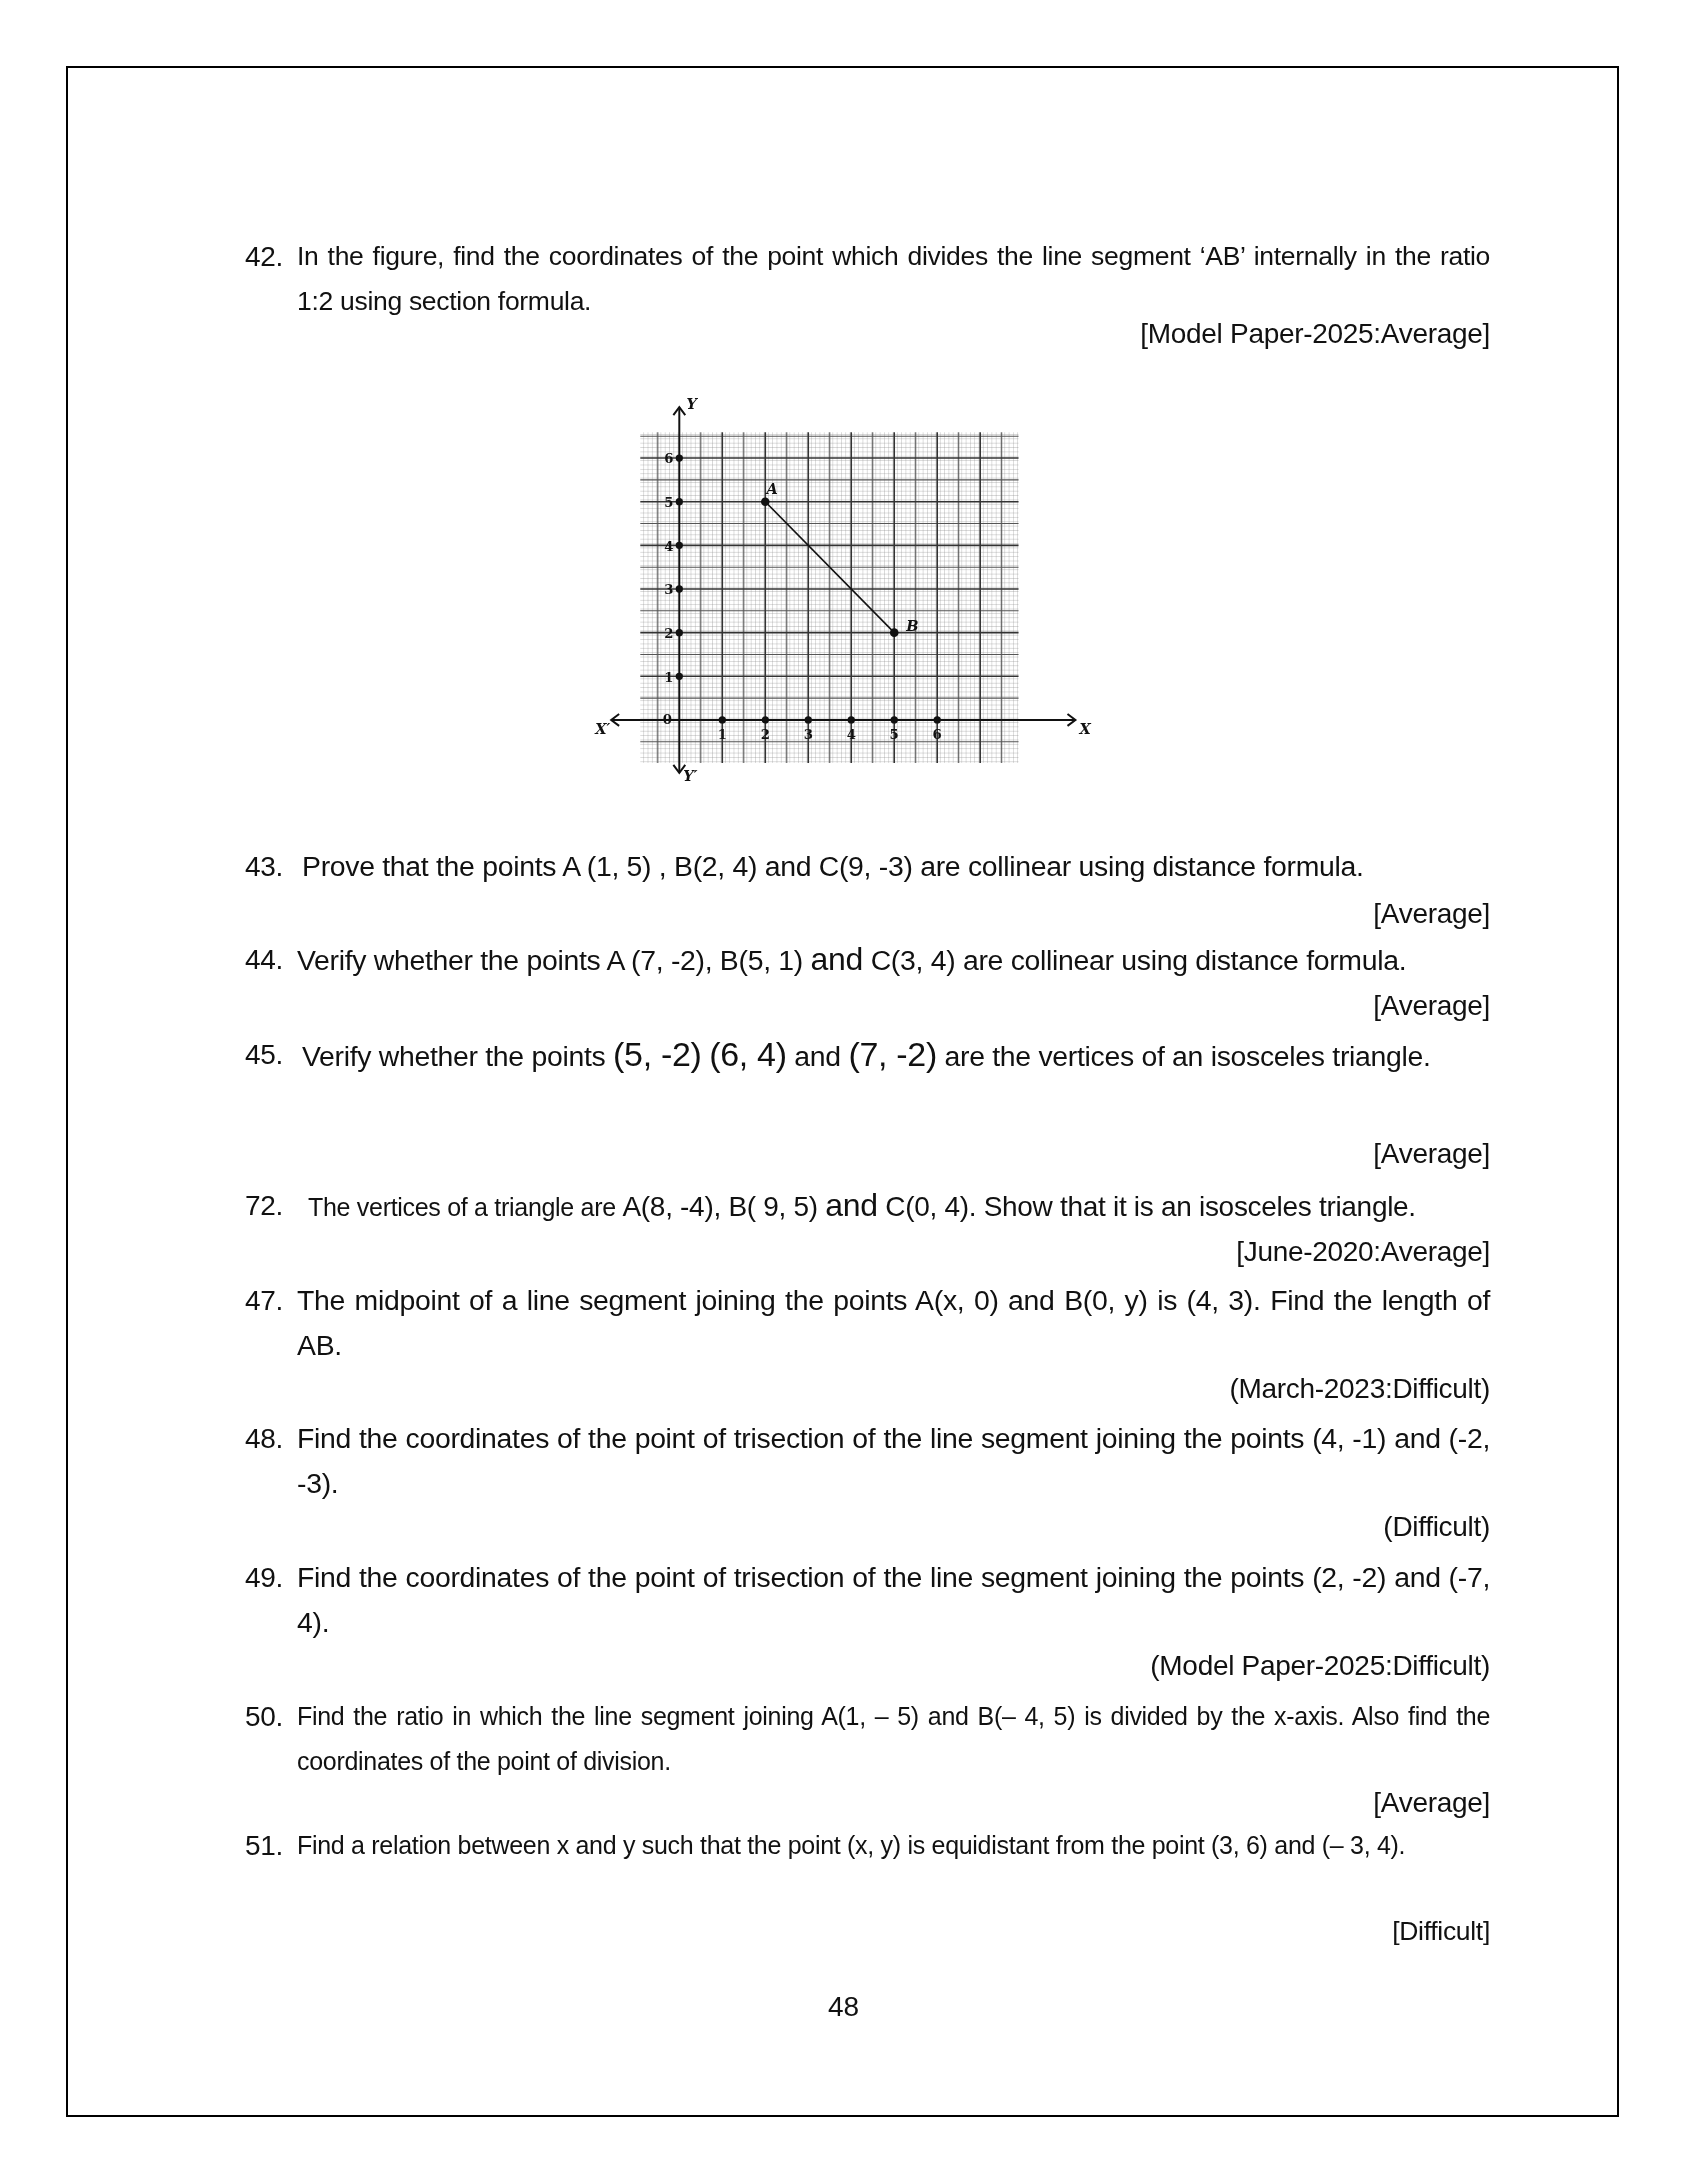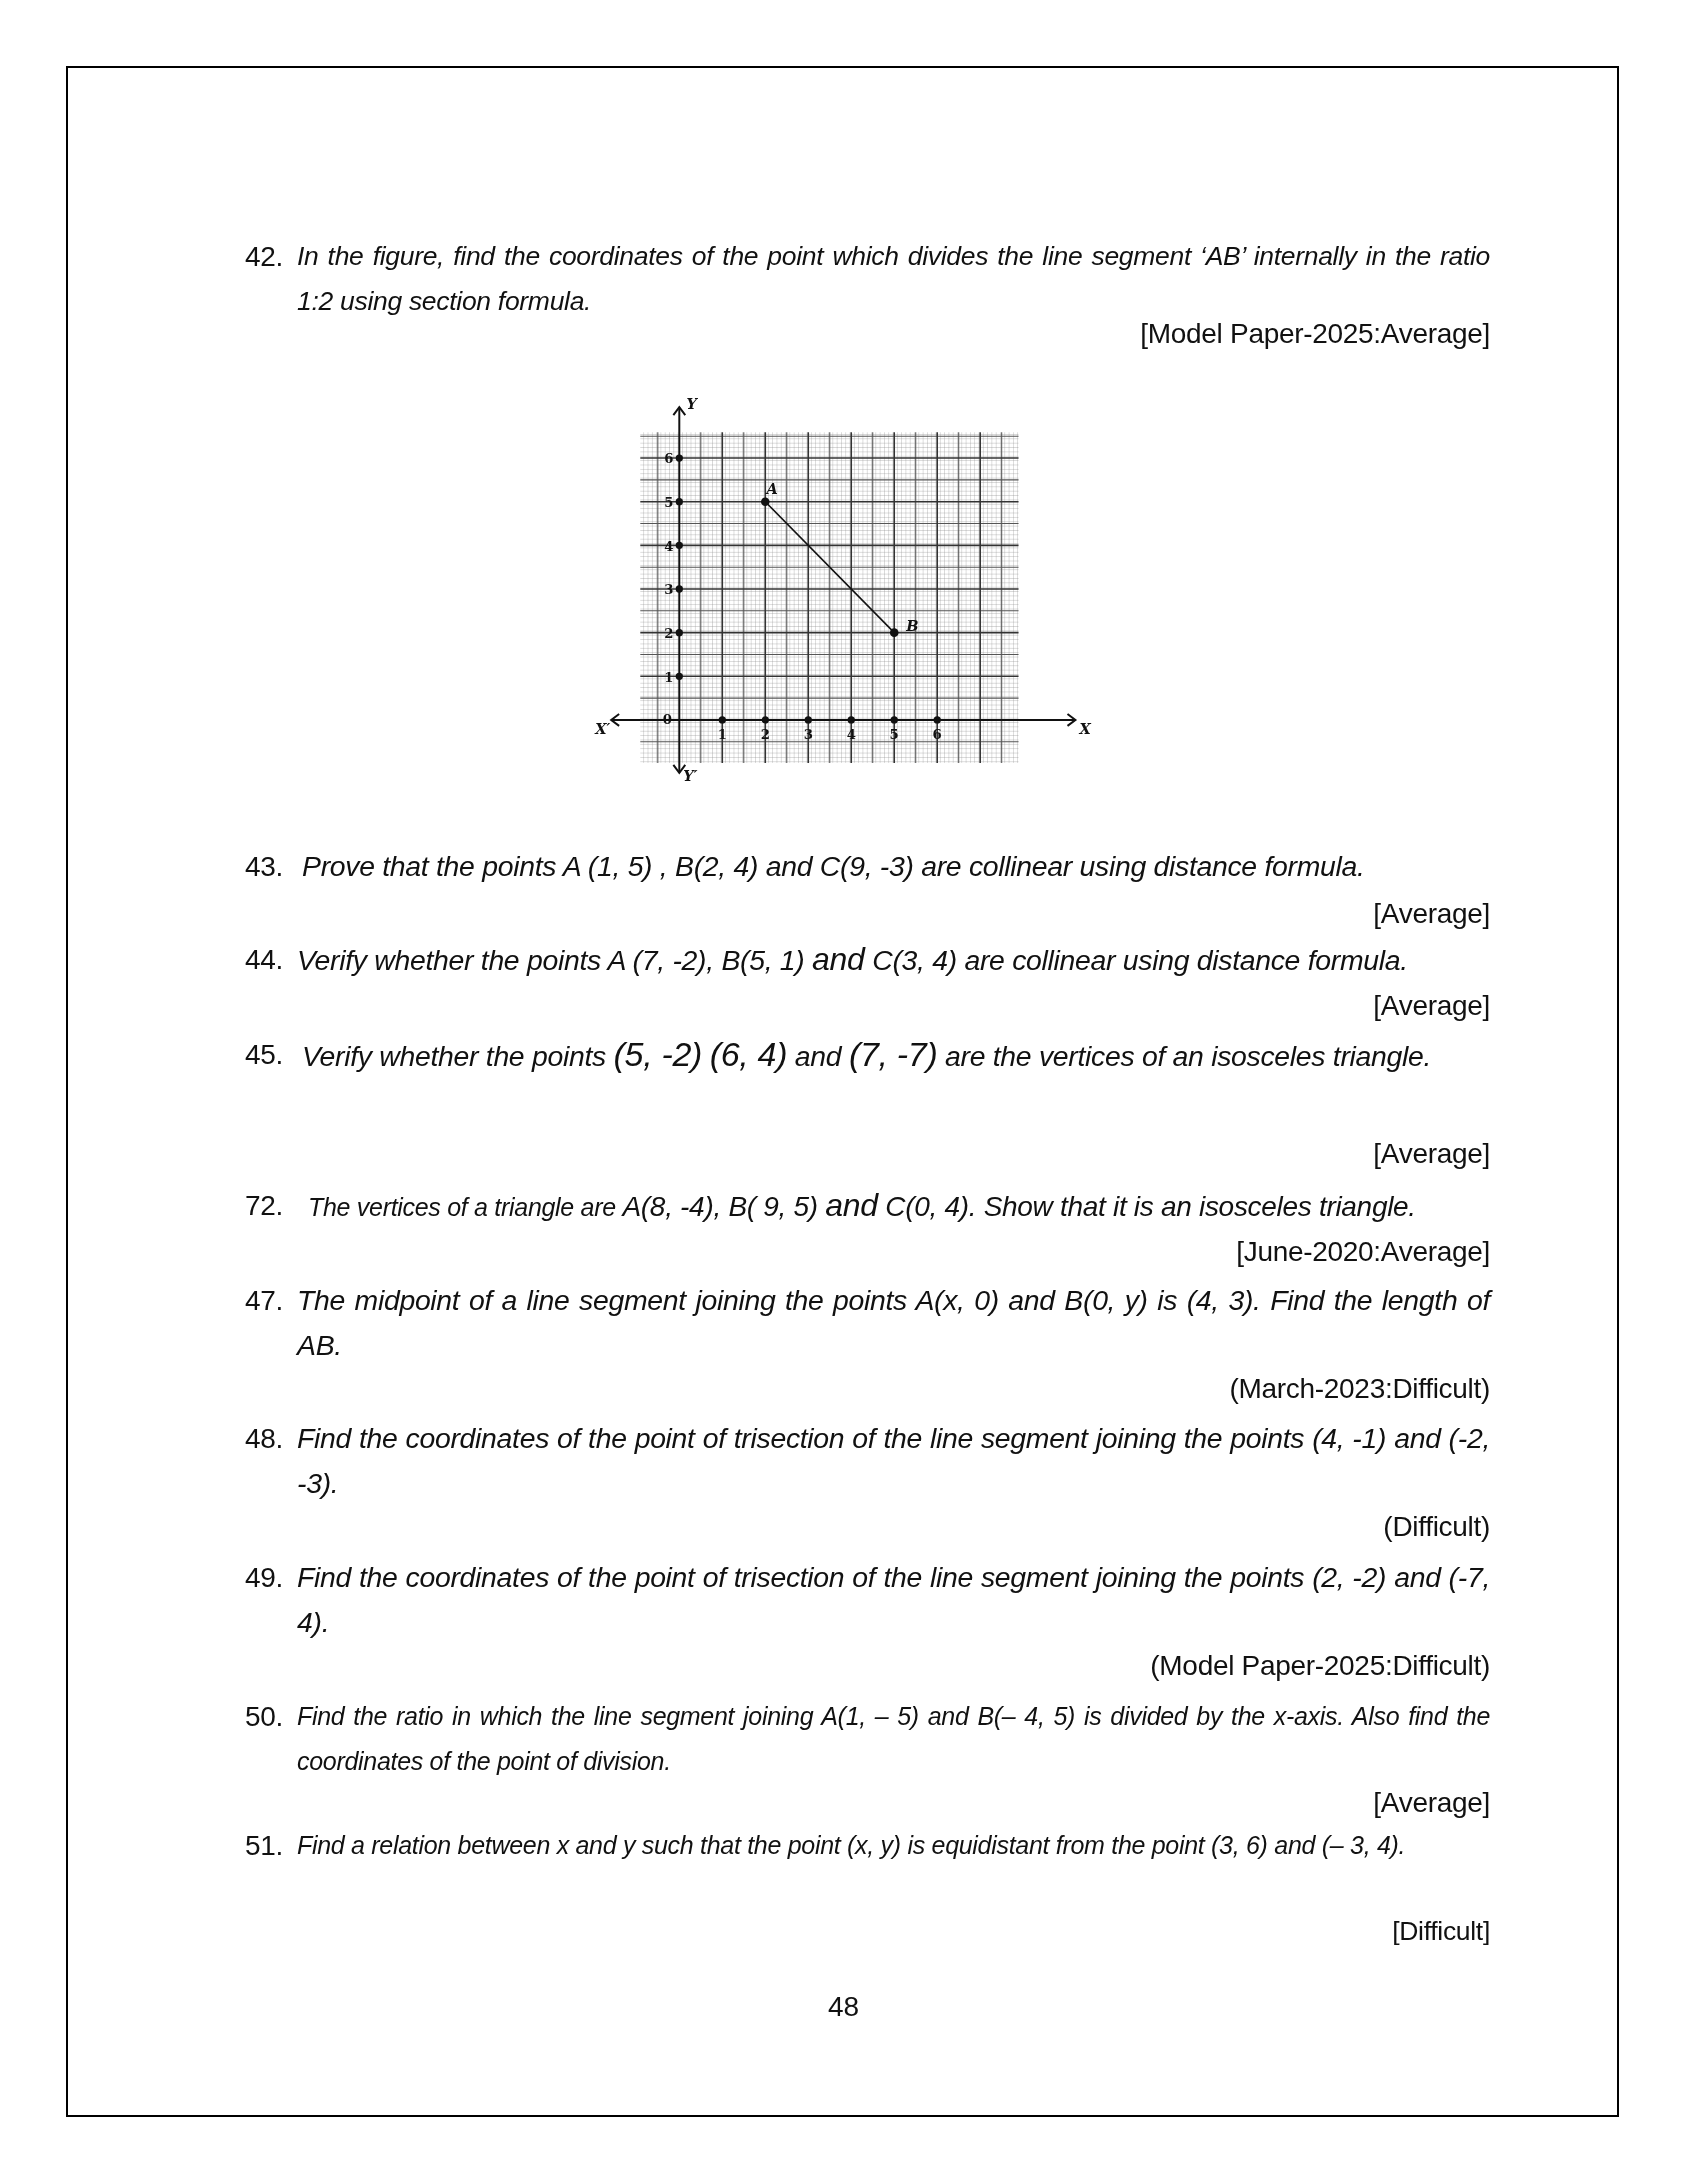--- a/index.html
+++ b/index.html
@@ -3,21 +3,21 @@
 <meta charset="utf-8">
 <style>
   html, body { margin:0; padding:0; background:#ffffff; }
   body { width:1687px; height:2183px; position:relative; overflow:hidden;
          font-family:"Liberation Sans", "DejaVu Sans", sans-serif; color:#111; }
   .page-border { position:absolute; left:66px; top:66px; width:1549px; height:2047px;
                  border:2.6px solid #000; }
   .q { position:absolute; left:245px; width:1245px; font-size:28px; line-height:45px;
        letter-spacing:-0.3px; }
   .q .num { position:absolute; left:0; top:0; }
-  .q .body { display:block; margin-left:52px; text-align:justify; text-align-last:left;font-style:italic; }
+  .q .body { display:block; margin-left:52px; text-align:justify; text-align-last:left; }
   .tag { position:absolute; right:197px; font-size:28px; line-height:45px; text-align:center; letter-spacing:-0.3px; }
   .big { font-size:34px; }
   .page-no { position:absolute; left:0; width:1687px; top:1991px; text-align:center; font-size:28px; }
   .graph { position:absolute; left:582px; top:384px; width:516px; height:410px; }
 </style>
 </head>
 <body>
 
 <div class="page-border"></div>
 
@@ -136,21 +136,21 @@
 <div class="tag" style="top:891px;">[Average]</div>
 
 <div class="q" style="top:937px;">
   <span class="num">44.</span>
   <span class="body" style="font-size:28.4px;"><span>Verify whether the points A (7, -2), B(5, 1) </span><span style="font-size:32px;">and</span><span> C(3, 4) are collinear using distance formula.</span></span>
 </div>
 <div class="tag" style="top:983px;">[Average]</div>
 
 <div class="q" style="top:1032px;">
   <span class="num">45.</span>
-  <span class="body" style="font-size:28.4px;margin-left:57px;text-indent:0;"><span>Verify whether the points </span><span class="big">(5, -2)</span> <span class="big">(6, 4)</span> <span>and</span> <span class="big">(7, -7)</span> <span>are the vertices of an isosceles triangle.</span></span>
+  <span class="body" style="font-size:28.4px;margin-left:57px;text-indent:0;"><span>Verify whether the points </span><span class="big">(5, -2)</span> <span class="big">(6, 4)</span> <span>and</span> <span class="big">(7, -2)</span> <span>are the vertices of an isosceles triangle.</span></span>
 </div>
 <div class="tag" style="top:1131px;">[Average]</div>
 
 <div class="q" style="top:1183px;">
   <span class="num">72.</span>
   <span class="body"><span style="font-size:25px;margin-left:11px;">The vertices of a triangle are </span><span style="font-size:28px;">A(8, -4),  B( 9, 5) </span><span style="font-size:32px;">and</span><span style="font-size:28px;"> C(0, 4). Show that it is an isosceles triangle.</span></span>
 </div>
 <div class="tag" style="top:1229px;">[June-2020:Average]</div>
 
 <div class="q" style="top:1278px;">

